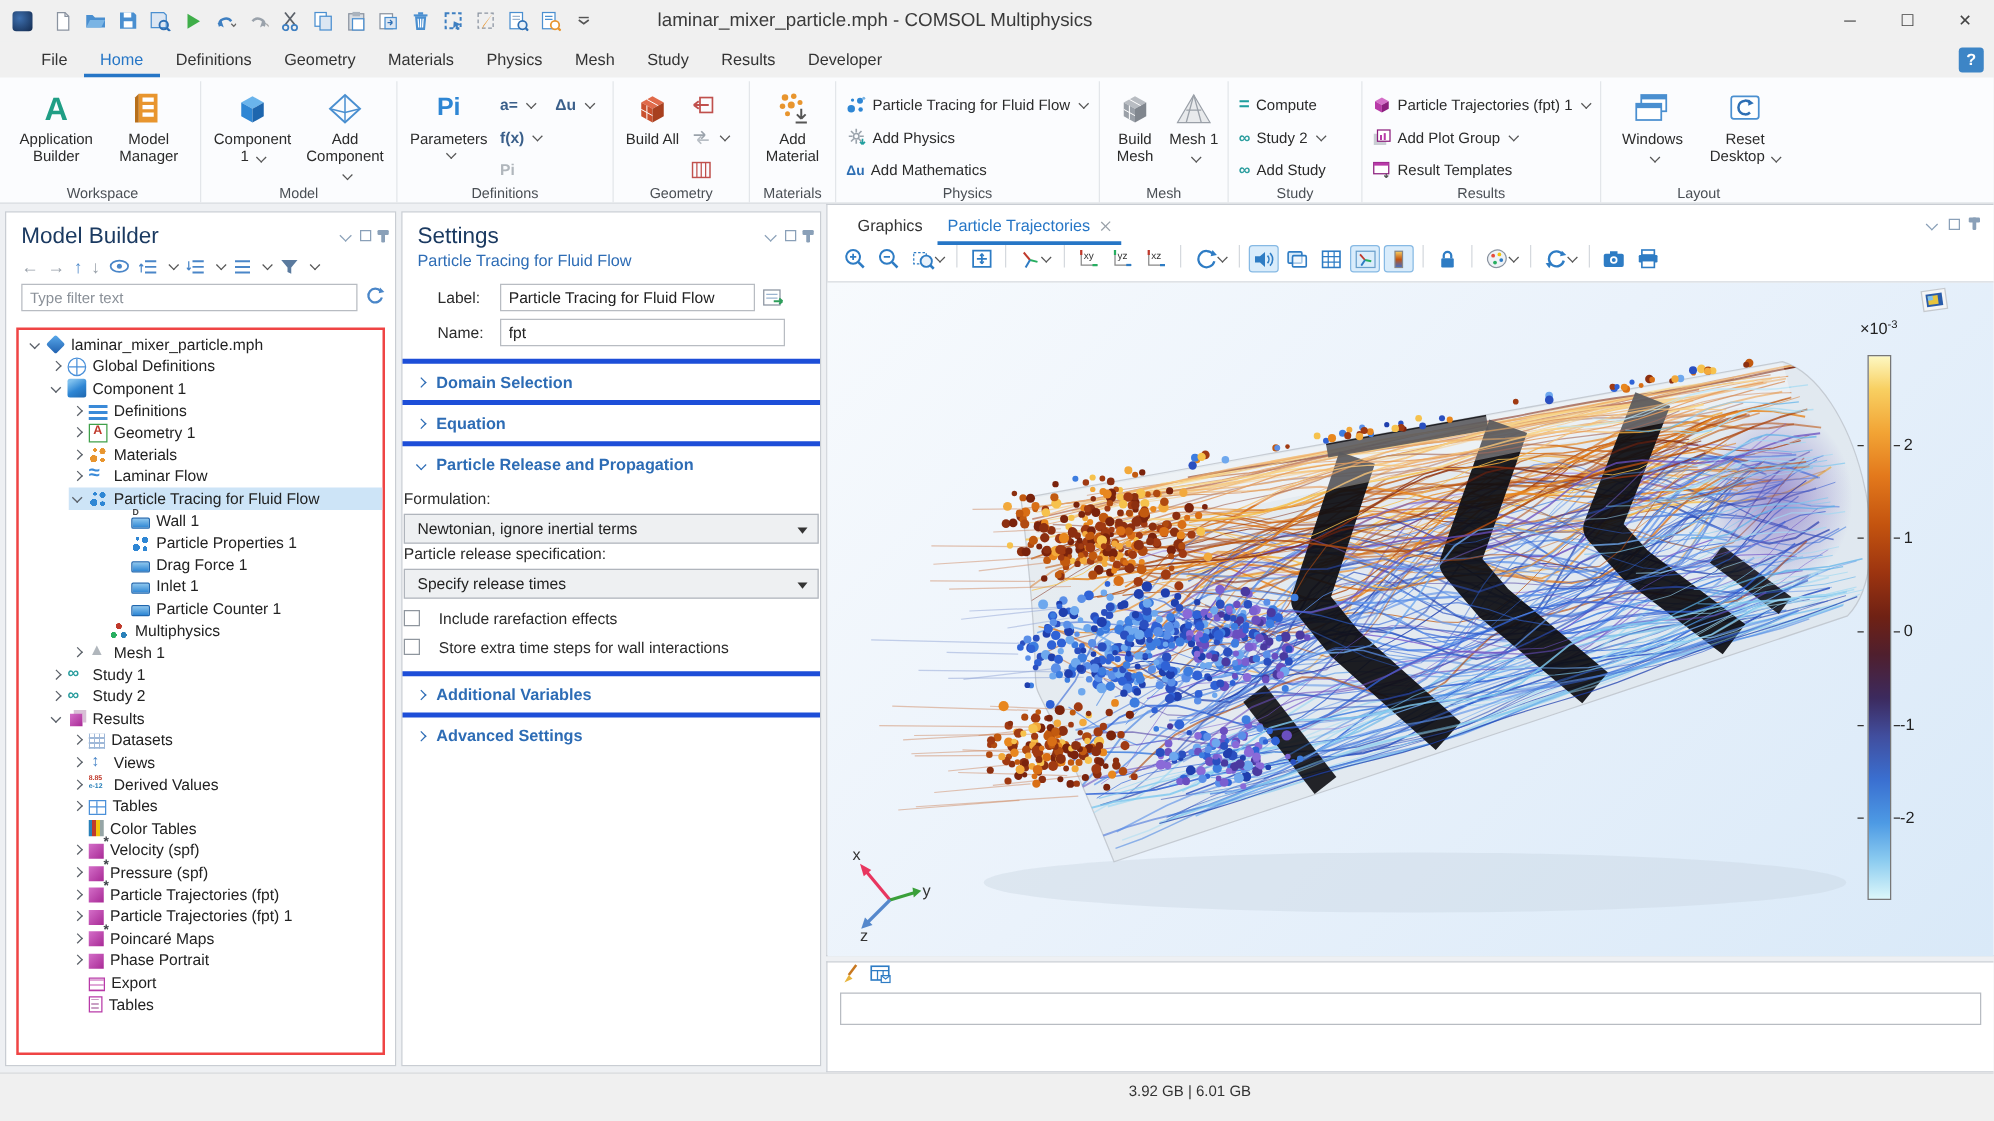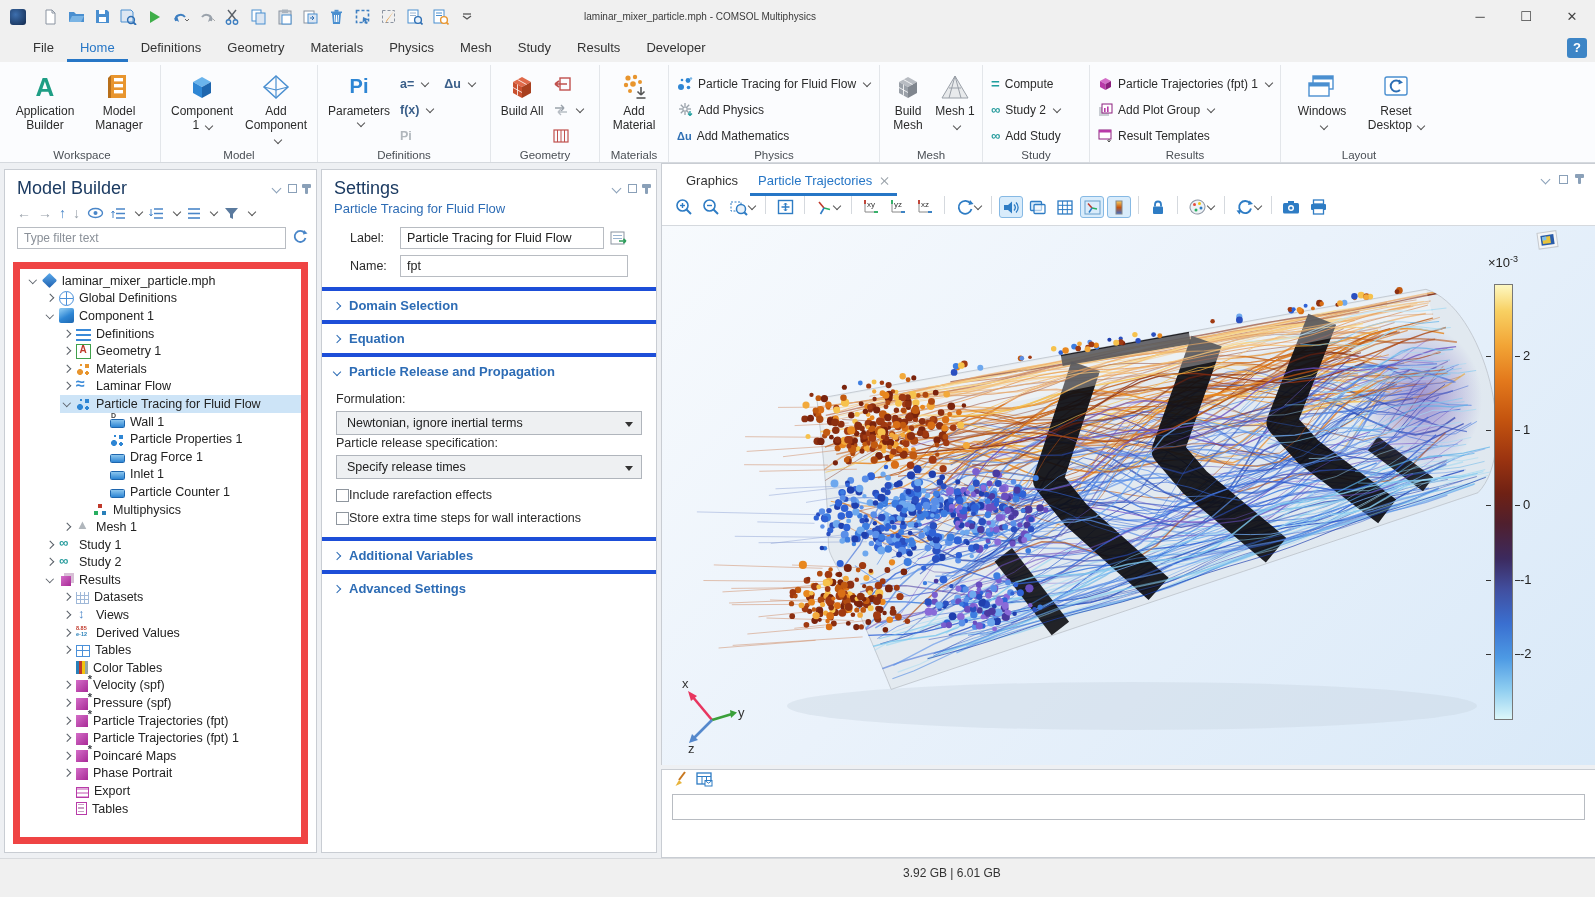--- a/index.html
+++ b/index.html
@@ -5,21 +5,21 @@
 *{box-sizing:border-box;margin:0;padding:0}
 html,body{width:1595px;height:897px;overflow:hidden}
 body{position:relative;font-family:"Liberation Sans","DejaVu Sans",sans-serif;font-size:13px;color:#2b2b2b;background:#eef0f3}
 
 
 .titlebar{position:absolute;top:0;left:0;right:0;height:33px;background:#f0f0f0;display:flex;align-items:center}
 .app-logo{width:16px;height:16px;margin-left:10px;border-radius:3px;background:radial-gradient(circle at 35% 35%,#3d6fae,#12294d);flex:none}
 .qat{display:flex;align-items:center;gap:9px;margin-left:16px}
 .qat .qi{width:17px;height:17px;display:flex;align-items:center;justify-content:center}
 .qat svg{display:block}
-.title-text{position:absolute;left:0;width:1400px;text-align:center;font-size:10px;color:#3a3a3a;pointer-events:none}
+.title-text{position:absolute;left:0;width:1400px;text-align:center;font-size:15px;color:#3a3a3a;pointer-events:none}
 .win-controls{margin-left:auto;display:flex;height:33px}
 .win-btn{width:46px;display:flex;align-items:center;justify-content:center;color:#444;font-size:13px}
 
 .menubar{position:absolute;top:33px;left:0;right:0;height:29px;background:#f0f0f0;display:flex;align-items:stretch;padding-left:20px}
 .menu-item{padding:0 13px;display:flex;align-items:center;font-size:13px;color:#333}
 .menu-item.active{color:#2676c6;box-shadow:inset 0 -3px 0 #2676c6}
 .help-btn{margin-left:auto;margin-right:8px;align-self:center;width:20px;height:20px;background:#3d85c6;color:#fff;border-radius:3px;display:flex;align-items:center;justify-content:center;font-size:13px;font-weight:bold}
 
 
 .ribbon{position:absolute;top:62px;left:0;right:0;height:101px;background:#fbfcfe;border-bottom:1px solid #d5d9de;display:flex;padding:3px 0 0 4px}
@@ -48,21 +48,21 @@
 .ctl-box{width:9px;height:9px;border:1.5px solid #8aa0b8}
 .ctl-pin{width:3px;height:10px;background:#8aa0b8;border-radius:1px;position:relative}
 .ctl-pin::before{content:"";position:absolute;top:0;left:-3px;width:9px;height:4px;background:#8aa0b8;border-radius:1px}
 
 .mb-toolbar{display:flex;align-items:center;gap:7px;padding:4px 8px 4px 12px;font-size:14px}
 .mbt{color:#4a86c8;display:flex;align-items:center}
 .mbt.gray{color:#9aa2ab}
 .mb-filter{display:flex;align-items:center;gap:6px;padding:2px 8px 4px 12px}
 .mb-filter input{flex:1;height:22px;border:1px solid #b8bcc2;padding:0 6px;font-size:12px;font-family:inherit;color:#444}
 .mb-filter input::placeholder{color:#8a9098}
-.tree{position:absolute;top:92px;left:8px;right:8px;bottom:8px;border:7px solid #ef4444;overflow:hidden;padding-top:3px}
+.tree{position:absolute;top:92px;left:8px;right:8px;bottom:8px;border:2px solid #ef4444;overflow:hidden;padding-top:3px}
 .trow{display:flex;align-items:center;height:17.6px;font-size:12.5px;white-space:nowrap}
 .trow.sel{background:#cde4f7}
 .texp{width:15px;height:14px;position:relative;flex:none}
 .texp.r::after{content:"";position:absolute;left:4px;top:4px;width:4.5px;height:4.5px;border-right:1.3px solid #5a6068;border-bottom:1.3px solid #5a6068;transform:rotate(-45deg)}
 .texp.d::after{content:"";position:absolute;left:4px;top:3px;width:4.5px;height:4.5px;border-right:1.3px solid #5a6068;border-bottom:1.3px solid #5a6068;transform:rotate(45deg)}
 .ti{width:15px;height:15px;flex:none;margin:0 5px 0 1px;position:relative;display:inline-block}
 .tlabel{color:#222}
 
 .i-model{background:linear-gradient(135deg,#5aaaec,#1f5fae);transform:rotate(45deg) scale(.72);border-radius:2px}
 .i-globe{border:1.6px solid #4a90d9;border-radius:50%;background:
@@ -96,25 +96,25 @@
 .set-sub{padding:0 12px 8px;font-size:13px;color:#2d6cb5}
 .set-row{display:flex;align-items:center;padding:3px 28px;gap:6px}
 .set-row .lbl{width:44px;font-size:12.5px;color:#2b2b2b;flex:none}
 .set-row input{width:247px;height:22px;border:1px solid #b8bcc2;padding:0 6px;font-size:12.5px;font-family:inherit;color:#222}
 .rename-btn{width:22px;height:22px;display:flex;align-items:center;justify-content:center}
 .sec{border-top:4px solid #1d4ed8}
 .sec-head{display:flex;align-items:center;height:29px;padding:0 12px;color:#2d6cb5;font-size:13px;font-weight:bold;gap:9px}
 .sec-chev{width:6px;height:6px;border-right:1.6px solid #2d6cb5;border-bottom:1.6px solid #2d6cb5;flex:none}
 .sec-chev.r{transform:rotate(-45deg)}
 .sec-chev.d{transform:rotate(45deg)}
-.sec-body{padding:0 14px 12px}
+.sec-body{padding:0 1px 12px}
 .fld-lbl{font-size:12.5px;margin:6px 0 5px;color:#2b2b2b}
 .dropdown{height:24px;background:#eef0f2;border:1px solid #b0b5bc;display:flex;align-items:center;padding:0 24px 0 10px;font-size:12.5px;color:#222;position:relative}
 .dropdown::after{content:"";position:absolute;right:8px;top:10px;border-left:4.5px solid transparent;border-right:4.5px solid transparent;border-top:5px solid #333}
-.chk-row{display:flex;align-items:flex-end;gap:0;margin-top:9px;font-size:12.5px}
+.chk-row{display:flex;align-items:flex-start;gap:15px;margin-top:9px;font-size:12.5px}
 .chk{width:13px;height:13px;border:1px solid #8f969e;background:#fff;flex:none}
 
 .gx-panel{position:absolute;top:163px;left:661px;right:0;height:602px;background:#fff;border:1px solid #c9cdd3;border-right:none}
 .gx-tabs{display:flex;align-items:stretch;height:32px;padding-left:14px;position:relative}
 .gx-tab{display:flex;align-items:center;padding:0 10px;font-size:13px;color:#333;position:relative;gap:8px}
 .gx-tab.active{color:#2676c6}
 .gx-tab.active::after{content:"";position:absolute;left:2px;right:2px;bottom:0;height:3px;background:#2676c6}
 .x-icon{position:relative;width:9px;height:9px;display:inline-block}
 .x-icon::before,.x-icon::after{content:"";position:absolute;left:4px;top:0;width:1.4px;height:10px;background:#98a0a8}
 .x-icon::before{transform:rotate(45deg)}.x-icon::after{transform:rotate(-45deg)}

